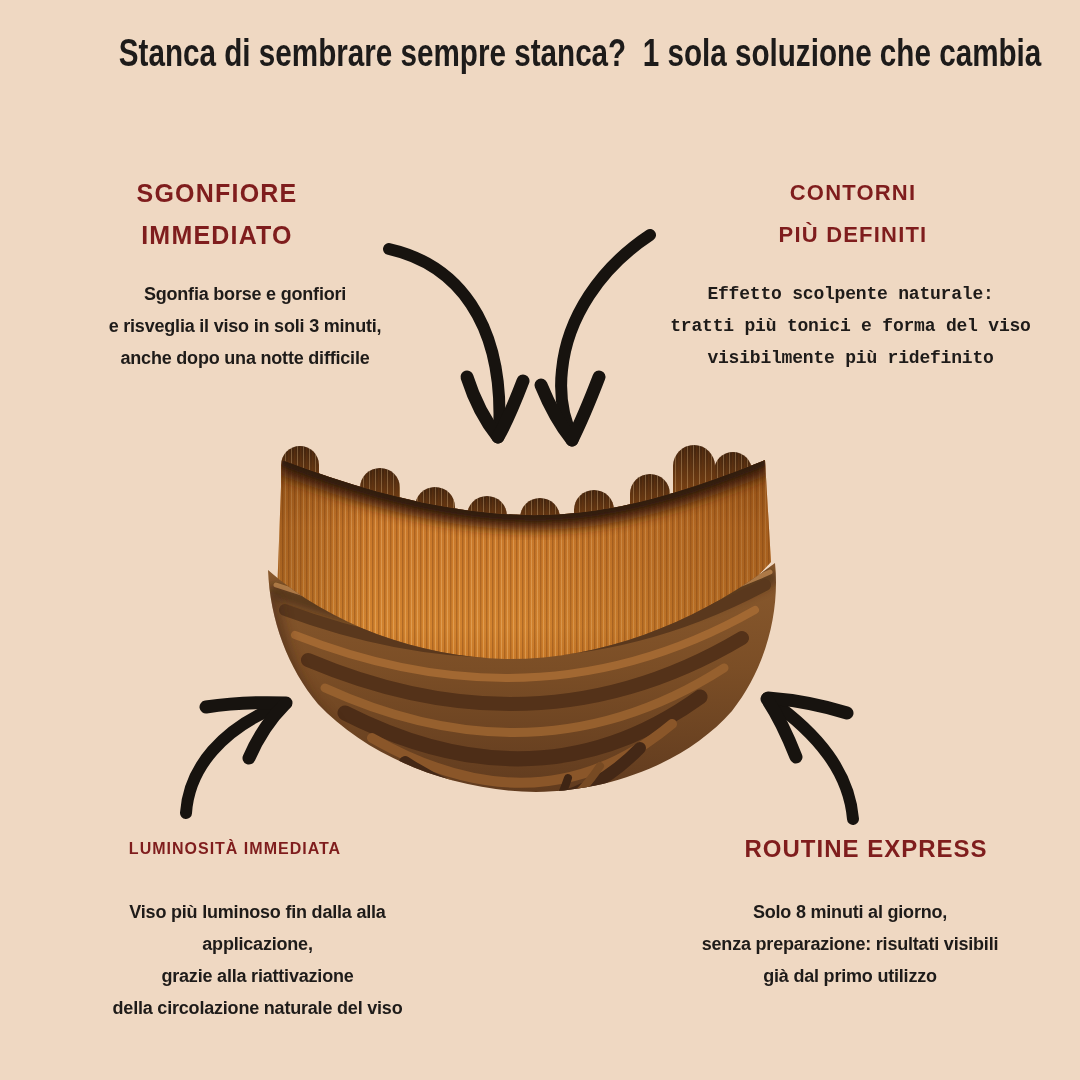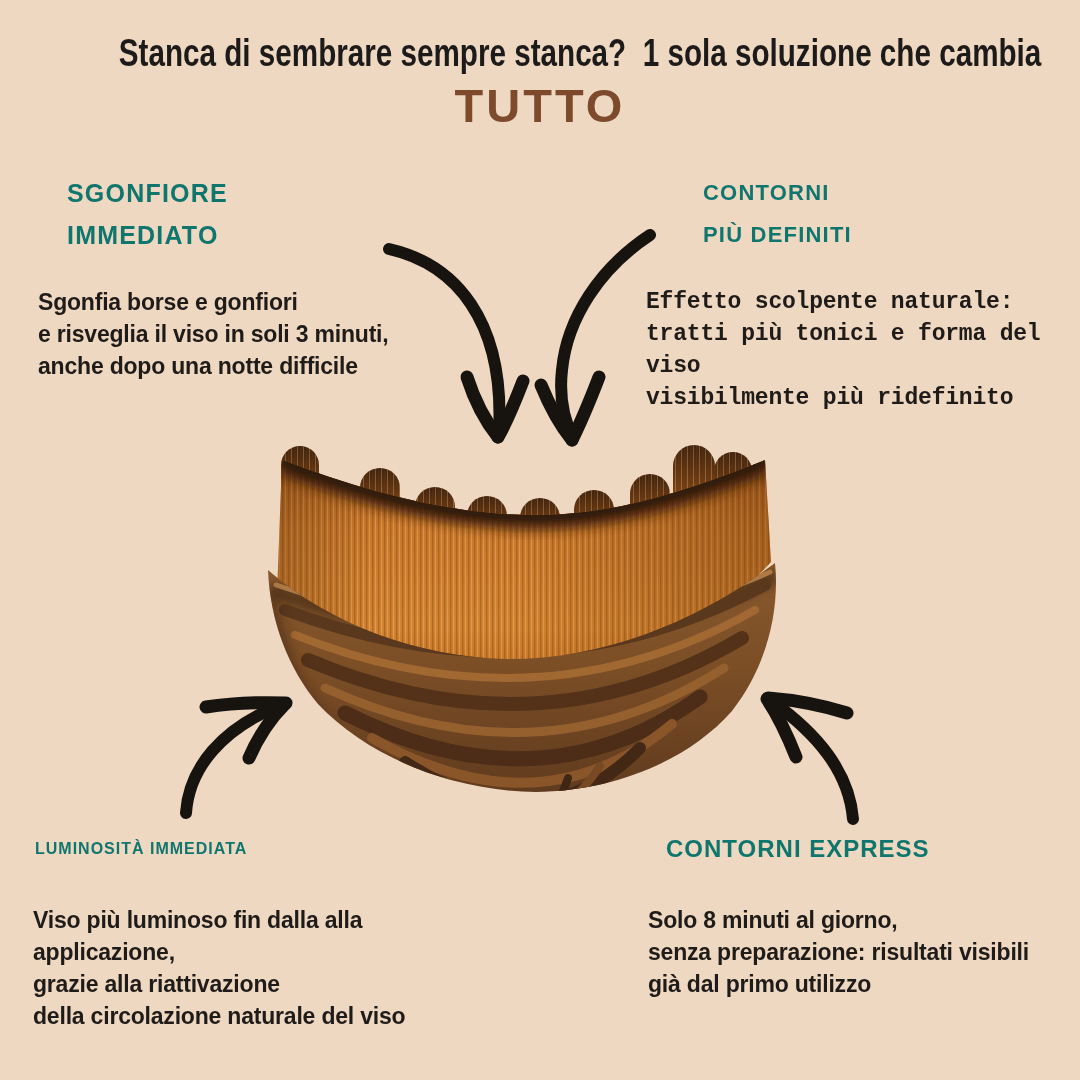--- a/index.html
+++ b/index.html
@@ -15,45 +15,44 @@
     white-space:pre; letter-spacing:0;
     transform:scaleX(0.78); transform-origin:50% 50%;
     color:#1d1b1a; margin:0;
   }
   .emphasis{
     position:absolute; top:78px; left:0; width:1080px;
     text-align:center; font-size:47px; font-weight:700;
     letter-spacing:3px; color:#7d4a2c;
   }
   .f-title{
-    position:absolute; margin:0; 
-    font-weight:700; color:#0f766e; white-space:pre-line;
+    position:absolute; margin:0; text-align:center;
+    font-weight:700; color:#7f1d1d; white-space:pre-line;
   }
   .f-body{
-    position:absolute; margin:8px; 
+    position:absolute; margin:0; text-align:center;
     font-weight:700; color:#1e1b19; white-space:pre-line;
-    font-size:23px; line-height:32px; letter-spacing:-0.2px;
+    font-size:18px; line-height:32px; letter-spacing:-0.2px;
   }
   .tl .f-title{top:172px; left:67px;  width:300px; font-size:25px; line-height:42px; letter-spacing:1.2px;}
   .tl .f-body {top:278px; left:30px;  width:430px;}
   .tr .f-title{top:172px; left:703px; width:300px; font-size:22px; line-height:42px; letter-spacing:1.2px;}
   .tr .f-body {top:278px; left:638px; width:425px;font-family:Liberation Mono, monospace;}
   .bl .f-title{top:834px; left:35px;  width:400px; font-size:16px; line-height:30px; letter-spacing:1px;}
   .bl .f-body {top:896px; left:25px;  width:465px;}
   .br .f-title{top:834px; left:666px; width:400px; font-size:24px; line-height:30px; letter-spacing:1px;}
   .br .f-body {top:896px; left:640px; width:420px;}
   .art{position:absolute; top:0; left:0; width:1080px; height:1080px;}
 </style>
 </head>
 <body>
 
 <div class="poster">
 
   <h1 class="headline">Stanca di sembrare sempre stanca?  1 sola soluzione che cambia</h1>
-  <div class="emphasis">TUTTO</div>
 
   <svg class="art" viewBox="0 0 1080 1080" aria-hidden="true">
     <defs>
       <linearGradient id="tuftGrad" x1="0" y1="0" x2="0" y2="1">
         <stop offset="0" stop-color="#40230e"></stop>
         <stop offset="0.3" stop-color="#7a4214"></stop>
         <stop offset="0.62" stop-color="#b5671f"></stop>
         <stop offset="1" stop-color="#c9782a"></stop>
       </linearGradient>
       <linearGradient id="bandGrad" x1="0" y1="440" x2="0" y2="690" gradientUnits="userSpaceOnUse">
@@ -185,19 +184,19 @@
 
   <section class="feature bl">
     <h2 class="f-title">LUMINOSITÀ IMMEDIATA</h2>
     <p class="f-body">Viso più luminoso fin dalla alla
 applicazione,
 grazie alla riattivazione
 della circolazione naturale del viso</p>
   </section>
 
   <section class="feature br">
-    <h2 class="f-title">CONTORNI EXPRESS</h2>
+    <h2 class="f-title">ROUTINE EXPRESS</h2>
     <p class="f-body">Solo 8 minuti al giorno,
 senza preparazione: risultati visibili
 già dal primo utilizzo</p>
   </section>
 
 </div>
 
 </body></html>

